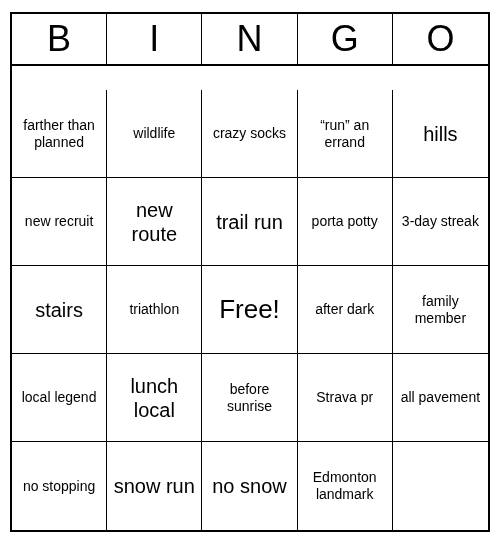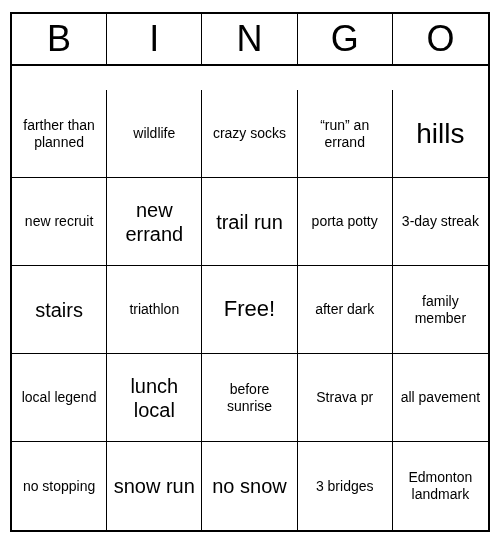--- a/index.html
+++ b/index.html
@@ -67,58 +67,57 @@
 
     .bingo-cell:nth-child(n+21) {
       border-bottom: none;
     }
 
     .bingo-cell.large-text {
       font-size: 20px;
     }
 
     .bingo-cell.xl-text {
-      font-size: 28px;
+      font-size: 20px;
     }
 
     .bingo-cell.free {
-      font-size: 22px;
+      font-size: 26px;
     }
   </style>
 </head>
 <body>
 
 <div class="bingo-card">
   <div class="bingo-header">
   <div class="bingo-header-cell">B</div>
       <div class="bingo-header-cell">I</div>
       <div class="bingo-header-cell">N</div>
       <div class="bingo-header-cell">G</div>
       <div class="bingo-header-cell">O</div>
     </div>
   <div class="bingo-grid">
   <div class="bingo-cell">farther than planned</div>
       <div class="bingo-cell">wildlife</div>
       <div class="bingo-cell">crazy socks</div>
       <div class="bingo-cell">“run” an errand</div>
       <div class="bingo-cell xl-text">hills</div>
       <div class="bingo-cell">new recruit</div>
-      <div class="bingo-cell large-text">new errand</div>
+      <div class="bingo-cell large-text">new route</div>
       <div class="bingo-cell large-text">trail run</div>
       <div class="bingo-cell">porta potty</div>
       <div class="bingo-cell">3-day streak</div>
       <div class="bingo-cell large-text">stairs</div>
       <div class="bingo-cell">triathlon</div>
       <div class="bingo-cell free">Free!</div>
       <div class="bingo-cell">after dark</div>
       <div class="bingo-cell">family member</div>
       <div class="bingo-cell">local legend</div>
       <div class="bingo-cell large-text">lunch local</div>
       <div class="bingo-cell">before sunrise</div>
       <div class="bingo-cell">Strava pr</div>
       <div class="bingo-cell">all pavement</div>
       <div class="bingo-cell">no stopping</div>
       <div class="bingo-cell large-text">snow run</div>
       <div class="bingo-cell large-text">no snow</div>
-      <div class="bingo-cell">3 bridges</div>
       <div class="bingo-cell">Edmonton landmark</div>
     </div>
 </div>
 
 </body></html>

